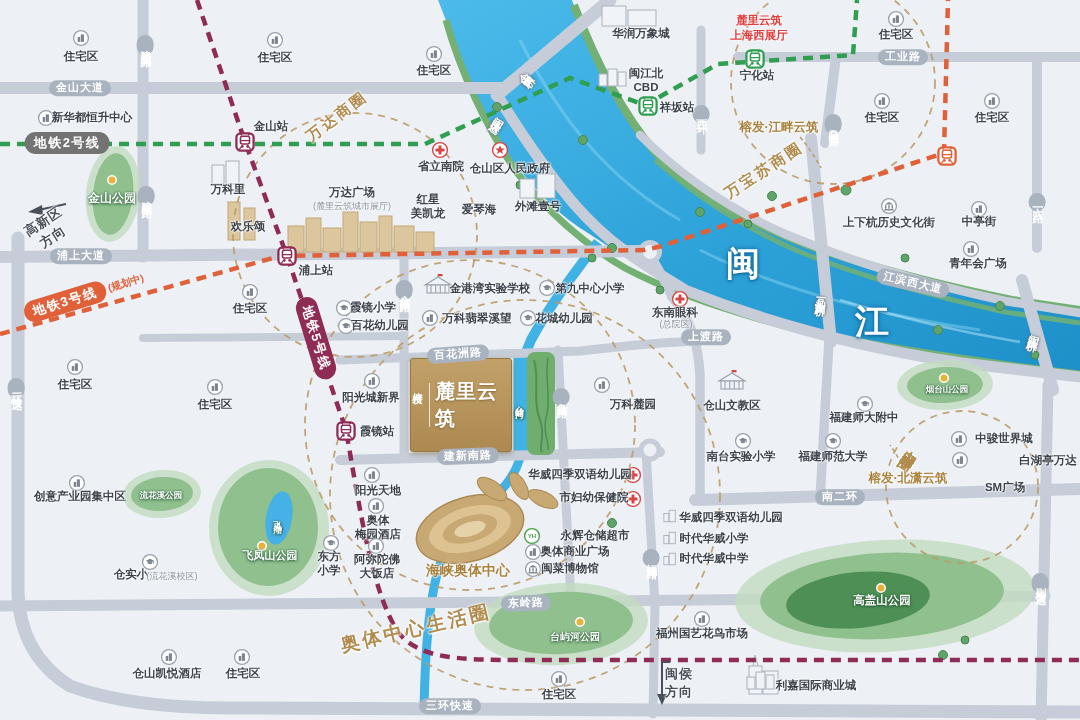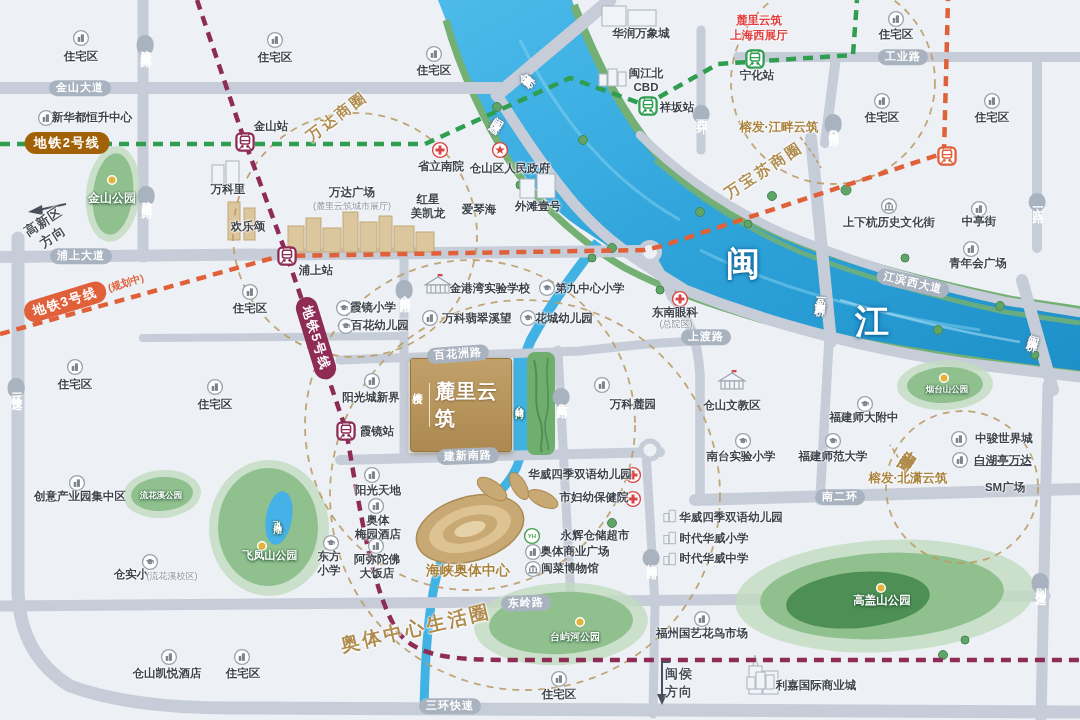--- a/index.html
+++ b/index.html
@@ -257,21 +257,21 @@
       <circle r="4.6" fill="#e5b23c" stroke="#fff" stroke-width="1.6"></circle>
     </svg>
     <div class="lb white" style="font-size: 8.5px; left: 947px; top: 389px; transform: translate(-50%, -50%);">烟台山公园</div>
     <svg viewBox="-7 -7 14 14" width="13" height="13" class="ic" style="left: 881px; top: 588px;">
       <circle r="4.6" fill="#e5b23c" stroke="#fff" stroke-width="1.6"></circle>
     </svg>
     <div class="lb white" style="font-size: 11.5px; left: 882px; top: 601px; transform: translate(-50%, -50%);">高盖山公园</div>
     <div class="lb white v" style="font-size: 8.5px; left: 278px; top: 517px; transform: translate(-50%, -50%);">飞凤湖</div>
     <div class="lb white v" style="font-size: 9px; left: 519px; top: 402px; transform: translate(-50%, -50%);">台屿河</div>
     <div class="mrot" style="left: 67px; top: 143px; transform: translate(-50%, -50%);">
-      <span class="mpill" style="background: #a16207;">地铁2号线</span>
+      <span class="mpill" style="background: #737373;">地铁2号线</span>
     </div>
     <svg viewBox="-11 -11 22 22" width="21" height="21" class="ic" style="left: 648px; top: 106px;">
       <rect x="-9" y="-9" width="18" height="18" rx="4.5" fill="#fff" stroke="#2f9e50" stroke-width="2.4"></rect>
       <path d="M-3.2,-6.8 L-5.2,-8.8 M3.2,-6.8 L5.2,-8.8" stroke="#2f9e50" stroke-width="1.3"></path>
       <rect x="-4.8" y="-6" width="9.6" height="8" rx="2" fill="none" stroke="#2f9e50" stroke-width="1.6"></rect>
       <line x1="-4.8" y1="-1.4" x2="4.8" y2="-1.4" stroke="#2f9e50" stroke-width="1.2"></line>
       <circle cx="-2.8" cy="4.6" r="1.5" fill="#2f9e50"></circle>
       <circle cx="2.8" cy="4.6" r="1.5" fill="#2f9e50"></circle>
       <path d="M-6,7.8 L-4,5.2 M6,7.8 L4,5.2" stroke="#2f9e50" stroke-width="1.2"></path>
     </svg>
@@ -642,21 +642,21 @@
       <circle r="8.6" fill="#fff" stroke="#99a1ac" stroke-width="1.5"></circle>
       <rect x="-3.8" y="-1.2" width="2.9" height="5.7" fill="#7b848f"></rect>
       <rect x="-0.2" y="-4.2" width="3.6" height="8.7" fill="#7b848f"></rect>
     </svg>
     <div class="lb" style="left: 1004px; top: 439px; transform: translate(-50%, -50%);">中骏世界城</div>
     <svg viewBox="-11 -11 22 22" width="19" height="19" class="ic" style="left: 960px; top: 460px;">
       <circle r="8.6" fill="#fff" stroke="#99a1ac" stroke-width="1.5"></circle>
       <rect x="-3.8" y="-1.2" width="2.9" height="5.7" fill="#7b848f"></rect>
       <rect x="-0.2" y="-4.2" width="3.6" height="8.7" fill="#7b848f"></rect>
     </svg>
-    <div class="lb" style="left: 1003px; top: 461px; transform: translate(-50%, -50%); text-decoration: underline;">白湖亭万达</div>
+    <div class="lb" style="left: 1048px; top: 461px; transform: translate(-50%, -50%);">白湖亭万达</div>
     <div class="lb" style="left: 1005px; top: 488px; transform: translate(-50%, -50%);">SM广场</div>
     <svg viewBox="-11 -11 22 22" width="18" height="18" class="ic" style="left: 670px; top: 516px;">
       <g stroke="#a9b1bb" fill="#eef2f7" stroke-width="1.1">
         <rect x="-7.5" y="-3" width="6" height="10"></rect>
         <rect x="-1" y="-7" width="7.5" height="14"></rect>
       </g>
     </svg>
     <div class="lb" style="left: 731px; top: 518px; transform: translate(-50%, -50%);">华威四季双语幼儿园</div>
     <svg viewBox="-11 -11 22 22" width="18" height="18" class="ic" style="left: 670px; top: 538px;">
       <g stroke="#a9b1bb" fill="#eef2f7" stroke-width="1.1">

